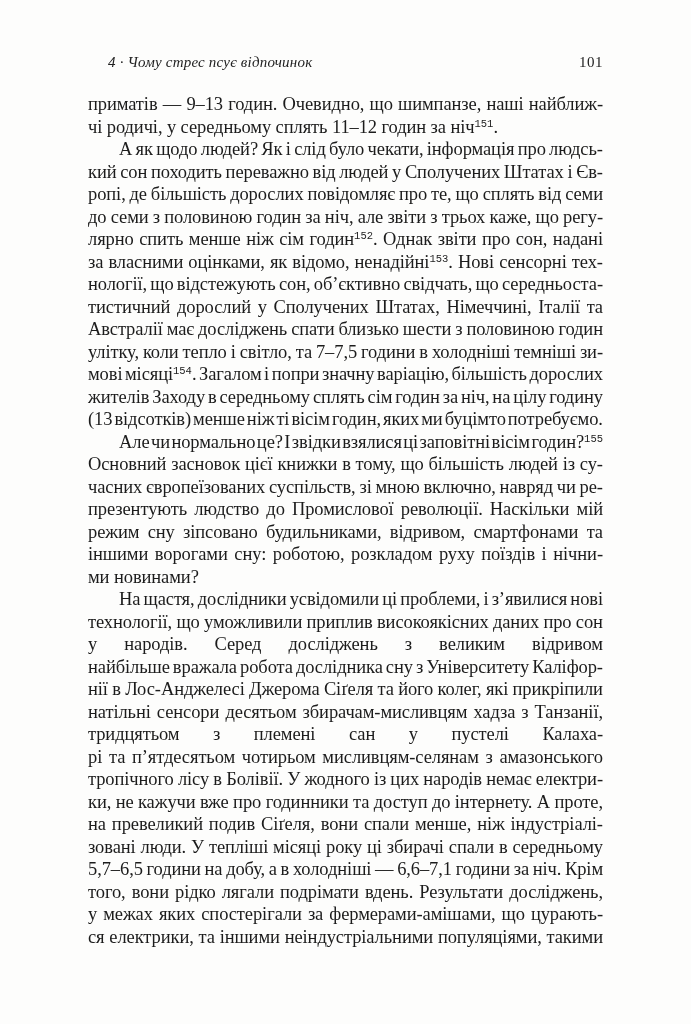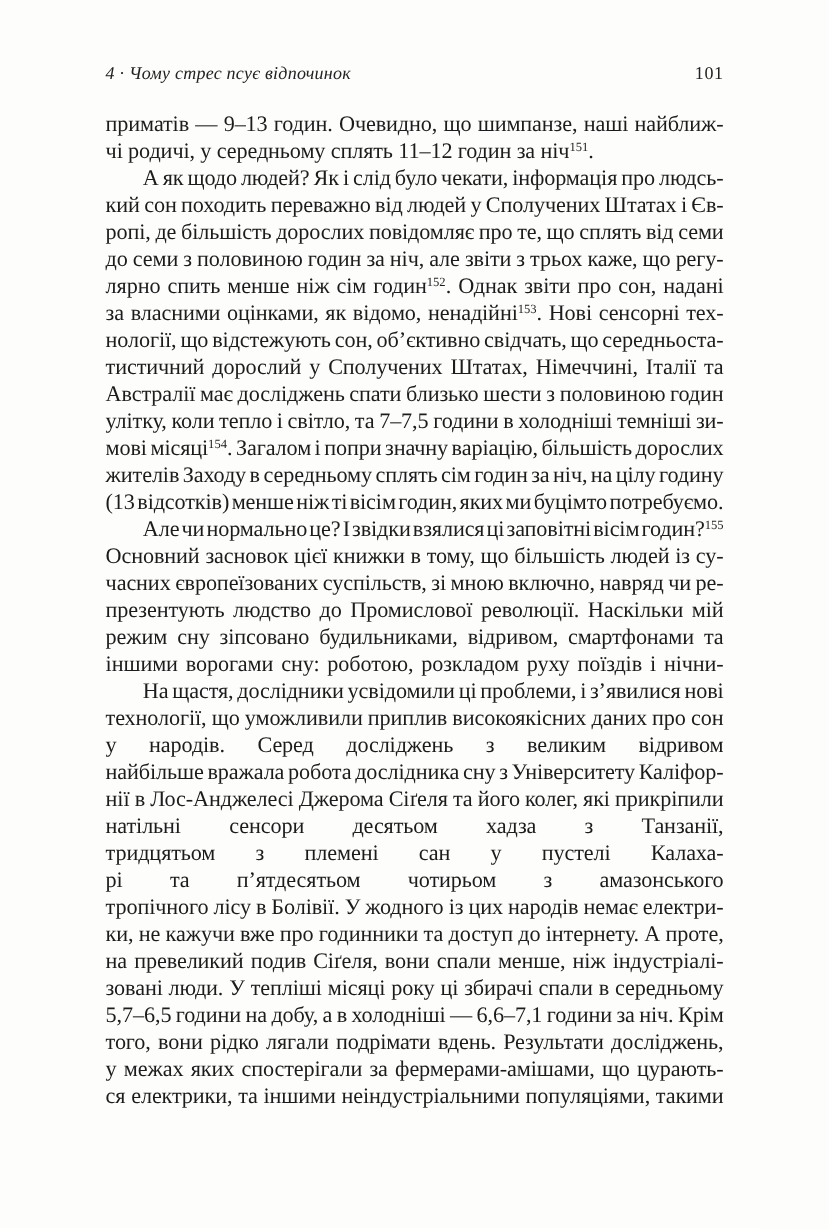--- a/index.html
+++ b/index.html
@@ -24,20 +24,21 @@
     top: 54px;
     width: 515px;
   }
   .running-header {
     display: flex;
     justify-content: space-between;
     align-items: baseline;
     font-size: 15px;
     line-height: 16px;
     color: #222222;
+    margin-left: 20px;
   }
   .running-header .chapter {
     font-style: italic;
     letter-spacing: 0.2px;
   }
   .running-header .pagenum {
     font-style: normal;
     letter-spacing: 0.5px;
   }
   .page-body {
@@ -63,20 +64,21 @@
   .line.indent {
     padding-left: 31px;
   }
   .line sup {
     font-size: 10.5px;
     line-height: 0;
     position: relative;
     top: -6px;
     vertical-align: baseline;
     letter-spacing: 0;
+    font-family: Liberation Mono, monospace;
   }
 </style>
 </head>
 <body>
 
 <div class="book-page" style="background: rgb(253, 253, 252); color: rgb(28, 28, 28);">
   <div class="text-column">
     <div class="running-header">
       <span class="chapter">4 · Чому стрес псує відпочинок</span>
       <span class="pagenum">101</span>
@@ -321,20 +323,21 @@
             <span>іншими</span>
             <span>ворогами</span>
             <span>сну:</span>
             <span>роботою,</span>
             <span>розкладом</span>
             <span>руху</span>
             <span>поїздів</span>
             <span>і</span>
             <span>нічни-</span>
           </div>
+          <div class="line">ми новинами?</div>
         </div>
         <div class="paragraph">
           <div class="line indent justified">
             <span>На</span>
             <span>щастя,</span>
             <span>дослідники</span>
             <span>усвідомили</span>
             <span>ці</span>
             <span>проблеми,</span>
             <span>і</span>
@@ -379,38 +382,40 @@
             <span>та</span>
             <span>його</span>
             <span>колег,</span>
             <span>які</span>
             <span>прикріпили</span>
           </div>
           <div class="line justified">
             <span>натільні</span>
             <span>сенсори</span>
             <span>десятьом</span>
+            <span>збирачам-мисливцям</span>
             <span>хадза</span>
             <span>з</span>
             <span>Танзанії,</span>
           </div>
           <div class="line justified">
             <span>тридцятьом</span>
             <span>з</span>
             <span>племені</span>
             <span>сан</span>
             <span>у</span>
             <span>пустелі</span>
             <span>Калаха-</span>
           </div>
           <div class="line justified">
             <span>рі</span>
             <span>та</span>
             <span>п’ятдесятьом</span>
             <span>чотирьом</span>
+            <span>мисливцям-селянам</span>
             <span>з</span>
             <span>амазонського</span>
           </div>
           <div class="line justified">
             <span>тропічного</span>
             <span>лісу</span>
             <span>в</span>
             <span>Болівії.</span>
             <span>У</span>
             <span>жодного</span>

